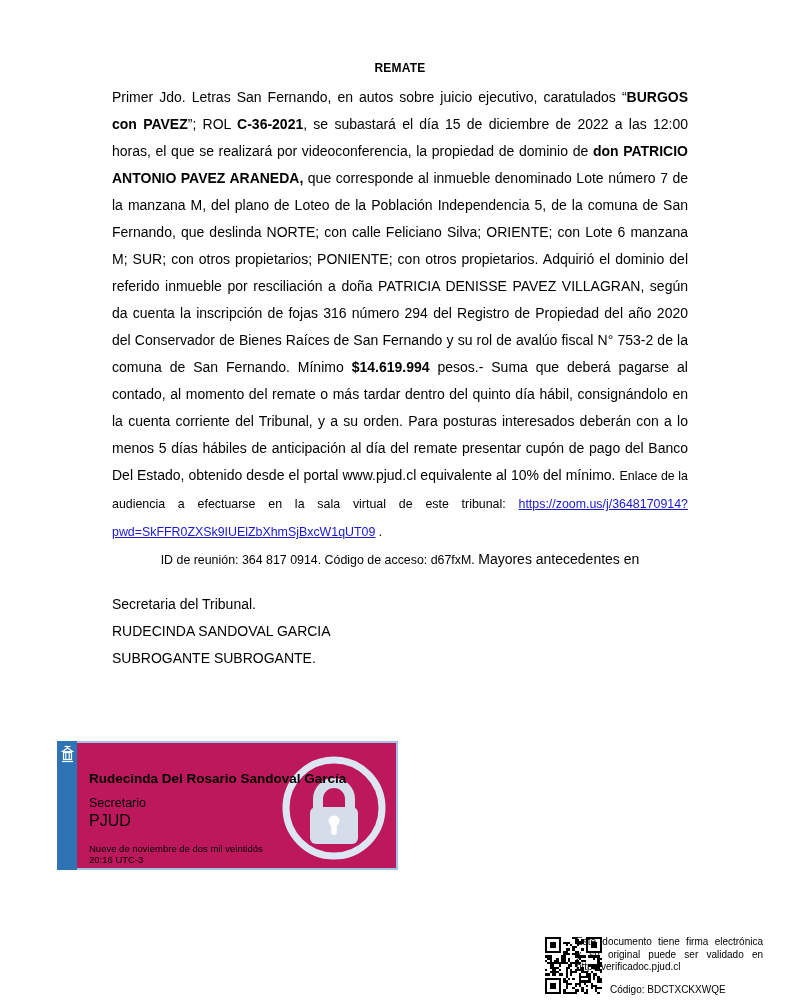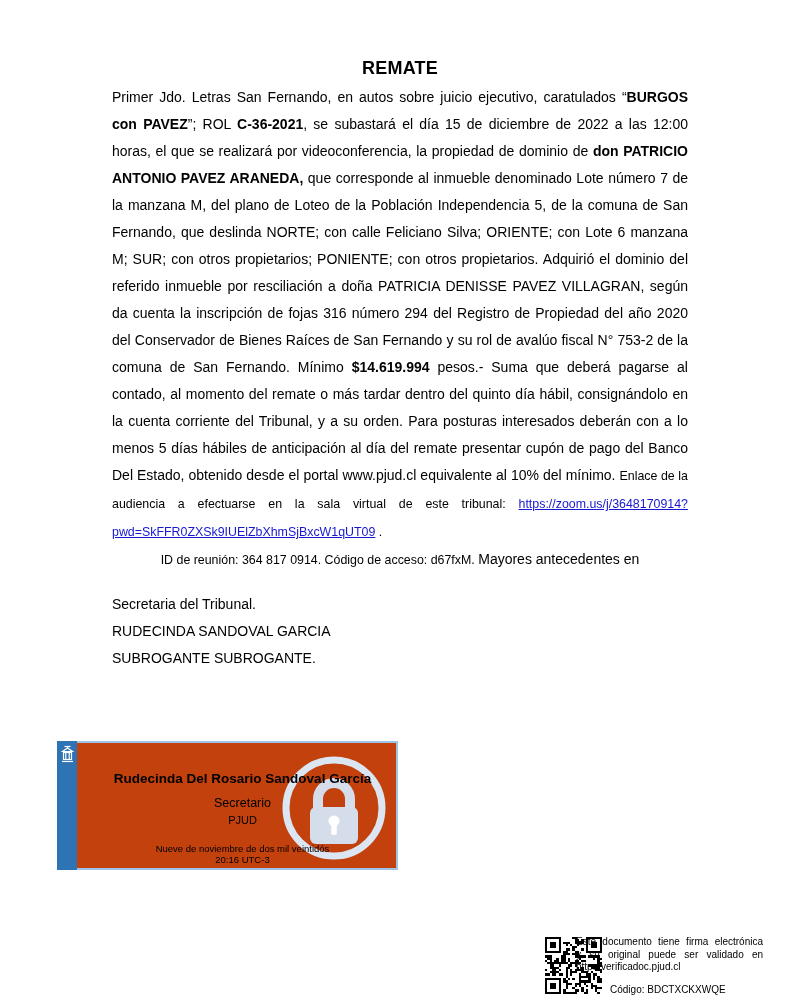--- a/index.html
+++ b/index.html
@@ -5,39 +5,39 @@
   html,body{margin:0;padding:0;}
   body{
     width:800px;height:1005px;background:#ffffff;color:#000;
     font-family:"Liberation Sans","DejaVu Sans",sans-serif;
     position:relative;overflow:hidden;
   }
   .page{position:absolute;inset:0;background:#fff;}
 
   
   .doc{position:absolute;left:112px;top:58px;width:576px;}
-  .title{text-align:center;font-weight:bold;font-size:18px;line-height:20px;letter-spacing:.2px;}
+  .title{text-align:center;font-weight:bold;font-size:12px;line-height:20px;letter-spacing:.2px;}
   .para{margin-top:6px;text-align:justify;font-size:14px;line-height:27px;}
   .run-normal{}
   .run-bold{font-weight:bold;}
   .run-small{font-size:12.4px;}
   .run-link{font-size:12.4px;color:#1717cf;text-decoration:underline;cursor:pointer;}
   .meeting{font-size:14px;line-height:27px;text-align:center;}
   .closing{margin-top:17px;}
   .closing .line{font-size:14px;line-height:27px;}
 
   
   .sig-card{position:absolute;left:57px;top:741px;width:341px;height:129px;display:flex;}
   .sig-bar{flex:none;width:20px;background:#2e74b5;display:flex;justify-content:center;align-items:flex-start;padding-top:4px;box-sizing:border-box;}
   .sig-bar svg{display:block;}
-  .sig-body{flex:1;background:#c2410c;border:2px solid #9dc3e6;border-left:none;box-sizing:border-box;position:relative;overflow:hidden;padding:28px 0 0 12px;text-align:center;}
+  .sig-body{flex:1;background:#be185d;border:2px solid #9dc3e6;border-left:none;box-sizing:border-box;position:relative;overflow:hidden;padding:28px 0 0 12px;}
   .sig-text{position:relative;z-index:2;}
   .sig-name{font-weight:bold;font-size:13.5px;line-height:16px;}
   .sig-role{font-size:12.5px;line-height:17px;margin-top:8px;}
-  .sig-org{font-size:11px;line-height:17px;}
+  .sig-org{font-size:16px;line-height:17px;}
   .sig-meta{margin-top:15px;font-size:9.5px;line-height:10.5px;}
   .sig-watermark{position:absolute;left:204px;top:12px;width:106px;height:106px;z-index:1;}
 
   
   .qr{position:absolute;left:545px;top:937px;width:57px;height:57px;}
   .qr svg{display:block;width:100%;height:100%;shape-rendering:crispEdges;}
   .verify{position:absolute;left:576px;top:936px;width:187px;font-size:10px;line-height:12.5px;}
   .verify .vline{text-align:justify;}
   .verify .vline:nth-child(1),.verify .vline:nth-child(2){text-align-last:justify;}
   .verify-code{position:absolute;left:610px;top:984px;font-size:10px;line-height:12px;}

